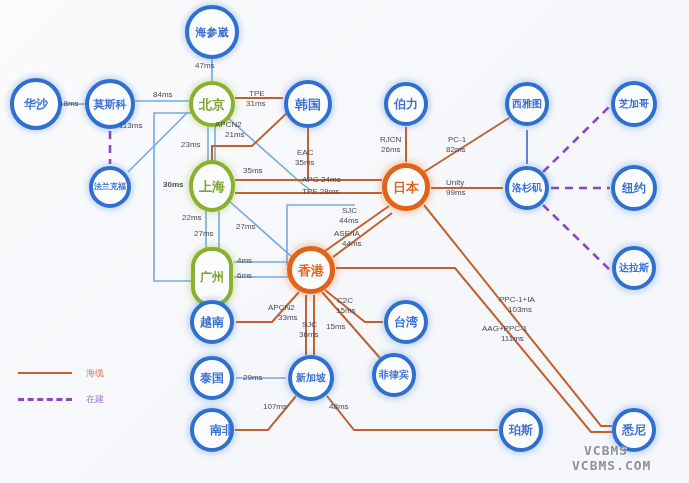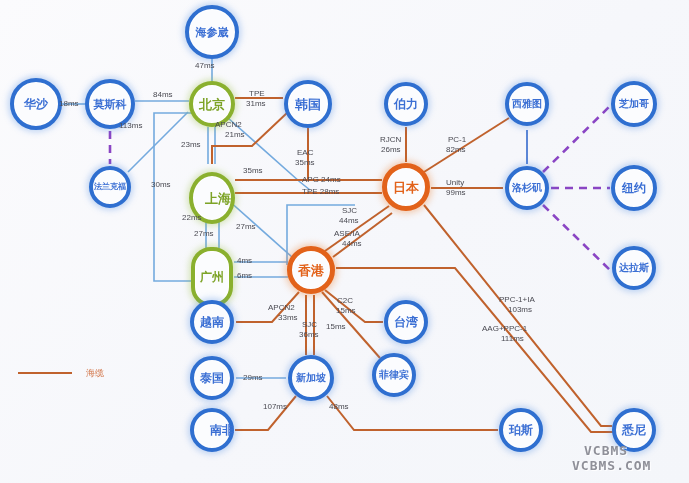--- a/index.html
+++ b/index.html
@@ -220,21 +220,21 @@
       </div>
       <div class="node blue" style="left: 505px; top: 82px; width: 44px; height: 44px;">
         <span class="lbl" style="font-size: 10px;">西雅图</span>
       </div>
       <div class="node blue" style="left: 611px; top: 81px; width: 46px; height: 46px;">
         <span class="lbl" style="font-size: 10px;">芝加哥</span>
       </div>
       <div class="node blue" style="left: 89px; top: 166px; width: 42px; height: 42px;">
         <span class="lbl" style="font-size: 8px;">法兰克福</span>
       </div>
-      <div class="node green" style="left: 189px; top: 172px; width: 46px; height: 52px; justify-content: flex-end;">
+      <div class="node green" style="left: 189px; top: 160px; width: 46px; height: 52px;">
         <span class="lbl" style="font-size: 13px;">上海</span>
       </div>
       <div class="node orange" style="left: 382px; top: 163px; width: 48px; height: 48px;">
         <span class="lbl" style="font-size: 13px;">日本</span>
       </div>
       <div class="node blue" style="left: 505px; top: 166px; width: 44px; height: 44px;">
         <span class="lbl" style="font-size: 10px;">洛杉矶</span>
       </div>
       <div class="node blue" style="left: 611px; top: 165px; width: 46px; height: 46px;">
         <span class="lbl" style="font-size: 12px;">纽约</span>
@@ -277,21 +277,21 @@
   <div id="label-layer">
       <div class="edge-label" style="left: 195px; top: 61px; width: 36px;">47ms</div>
       <div class="edge-label" style="left: 59px; top: 99px; width: 30px;">18ms</div>
       <div class="edge-label" style="left: 153px; top: 90px; width: 30px;">84ms</div>
       <div class="edge-label" style="left: 119px; top: 121px; width: 34px;">113ms</div>
       <div class="edge-label" style="left: 249px; top: 89px; width: 26px;">TPE</div>
       <div class="edge-label" style="left: 246px; top: 99px; width: 30px;">31ms</div>
       <div class="edge-label" style="left: 215px; top: 120px; width: 40px;">APCN2</div>
       <div class="edge-label" style="left: 225px; top: 130px; width: 30px;">21ms</div>
       <div class="edge-label" style="left: 181px; top: 140px; width: 30px;">23ms</div>
-      <div class="edge-label" style="left: 151px; top: 180px; width: 30px;">30ms</div>
+      <div class="edge-label" style="left: 163px; top: 180px; width: 30px; font-weight: bold;">30ms</div>
       <div class="edge-label" style="left: 243px; top: 166px; width: 30px;">35ms</div>
       <div class="edge-label" style="left: 297px; top: 148px; width: 28px;">EAC</div>
       <div class="edge-label" style="left: 295px; top: 158px; width: 30px;">35ms</div>
       <div class="edge-label" style="left: 302px; top: 175px; width: 56px;">APG 24ms</div>
       <div class="edge-label" style="left: 302px; top: 187px; width: 56px;">TPE 28ms</div>
       <div class="edge-label" style="left: 182px; top: 213px; width: 30px;">22ms</div>
       <div class="edge-label" style="left: 194px; top: 229px; width: 30px;">27ms</div>
       <div class="edge-label" style="left: 236px; top: 222px; width: 30px;">27ms</div>
       <div class="edge-label" style="left: 237px; top: 256px; width: 26px;">4ms</div>
       <div class="edge-label" style="left: 237px; top: 271px; width: 26px;">6ms</div>
@@ -319,18 +319,22 @@
       <div class="edge-label" style="left: 508px; top: 305px; width: 38px;">103ms</div>
       <div class="edge-label" style="left: 482px; top: 324px; width: 62px;">AAG+PPC-1</div>
       <div class="edge-label" style="left: 501px; top: 334px; width: 38px;">111ms</div>
     </div>
 
   <div class="legend">
     <div class="legend-row">
       <span class="legend-swatch solid-orange"></span>
       <span class="legend-text orange">海缆</span>
     </div>
+    <div class="legend-row">
+      <span class="legend-swatch dashed-purple"></span>
+      <span class="legend-text purple">在建</span>
+    </div>
   </div>
 
   <div class="watermark wm1">VCBMS</div>
   <div class="watermark wm2">VCBMS.COM</div>
 
 </div>
 
 </body></html>

